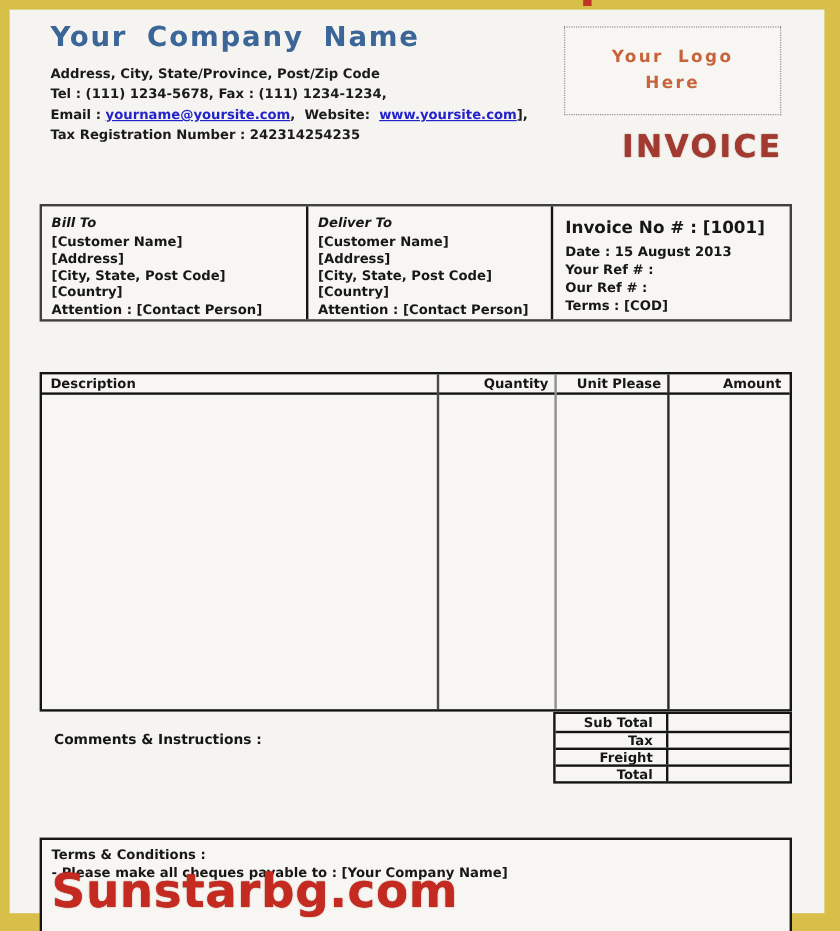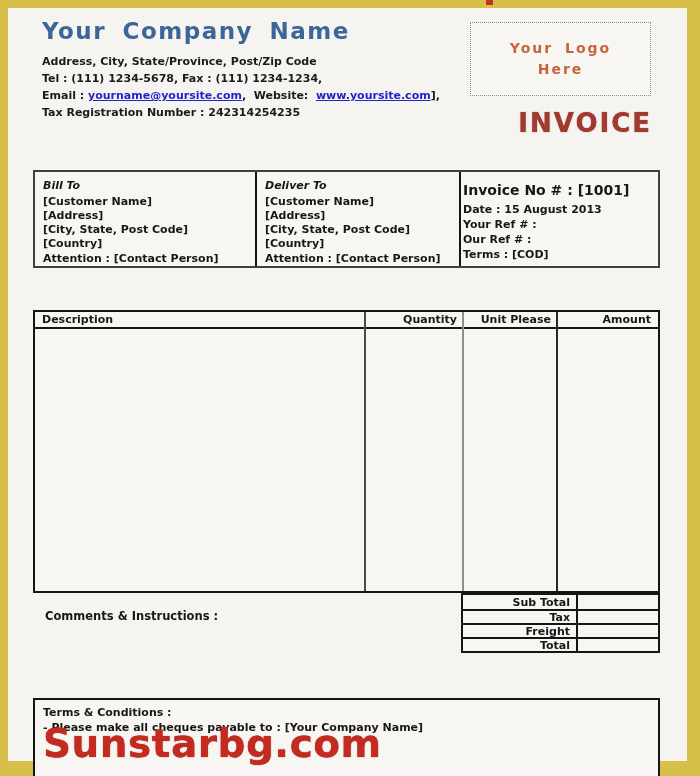--- a/index.html
+++ b/index.html
@@ -37,21 +37,21 @@
   }
 
   
   .parties{
     position:absolute;left:25px;top:162px;width:627px;height:98px;box-sizing:border-box;
     border:2px solid #404040;display:flex;background:#f7f6f2;
   }
   .party{box-sizing:border-box;padding:7px 8px 0 8px;font-size:11px;line-height:14px;}
   .party-bill{width:222px;border-right:2px solid #151515;}
   .party-deliver{width:204px;border-right:2px solid #151515;}
-  .party-invoice{flex:1;padding-top:11px;padding-left:2px;}
+  .party-invoice{flex:1;padding-top:11px;padding-left:10px;}
   .party-heading{font-style:italic;font-weight:700;margin-bottom:2px;}
   .party-line{font-weight:600;}
   .party-line.bold{font-weight:700;}
   .attention-line{font-weight:700;margin-top:1px;}
   .inv-no{font-size:14px;font-weight:700;margin-bottom:5px;}
   .inv-line{font-weight:600;line-height:15px;}
 
   
   .items-table{
     position:absolute;left:25px;top:302px;width:627px;height:283px;box-sizing:border-box;
@@ -71,21 +71,21 @@
   .vline3{left:521px;background:#2a2a2a;}
 
   
   .totals{
     position:absolute;left:453px;top:585px;width:199px;box-sizing:border-box;
     border:2px solid #151515;background:#f7f6f2;
   }
   .totals-row{display:flex;height:14px;box-sizing:border-box;align-items:center;}
   .totals-row + .totals-row{border-top:2px solid #151515;}
   .t-label{
-    width:115px;box-sizing:border-box;padding-right:6px;
+    width:94px;box-sizing:border-box;padding-right:11px;
     font-weight:700;font-size:11px;border-right:2px solid #151515;line-height:13px;height:100%;
     display:flex;align-items:center;justify-content:flex-end;
   }
   .t-value{flex:1;font-size:11px;}
 
   .comments-label{position:absolute;left:37px;top:601px;font-size:11.5px;font-weight:700;}
 
   
   .terms-box{
     position:absolute;left:25px;top:654px;width:627px;height:93px;box-sizing:border-box;

